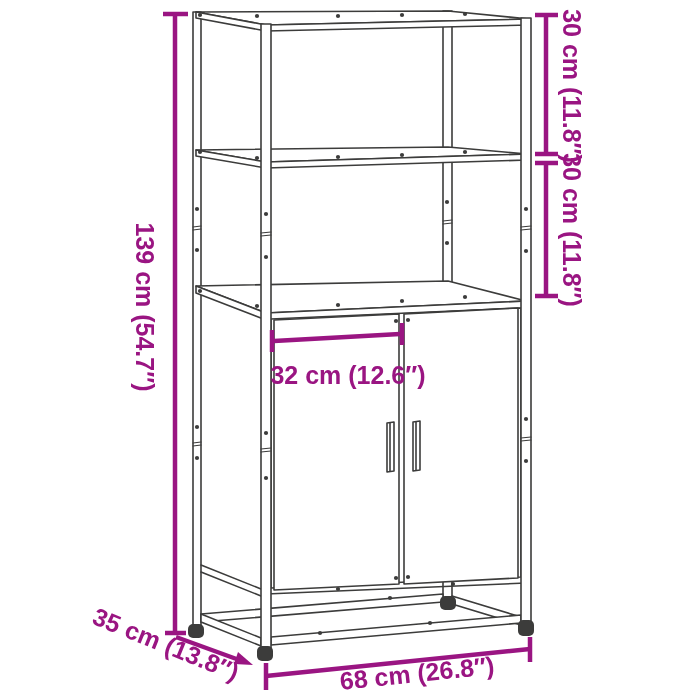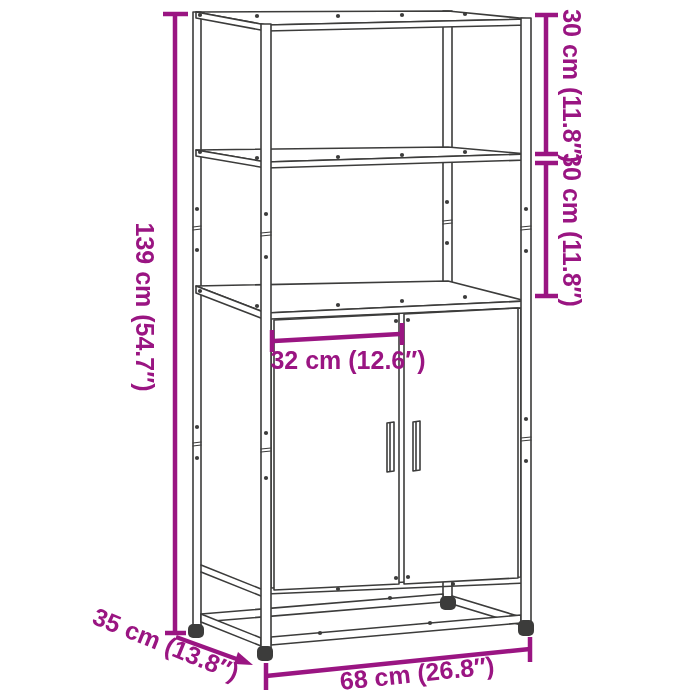--- a/index.html
+++ b/index.html
@@ -179,19 +179,19 @@
       </g>
     </g>
   </svg>
 
   <div class="dim-label rot90" style="left:35px;top:292px;">139 cm (54.7″)</div>
 
   <div class="dim-label rot90" style="left:462px;top:71px;">30 cm (11.8″)</div>
 
   <div class="dim-label rot90" style="left:462px;top:215px;">30 cm (11.8″)</div>
 
-  <div class="dim-label" style="left:238px;top:345px;">32 cm (12.6″)</div>
+  <div class="dim-label" style="left:238px;top:360px;">32 cm (12.6″)</div>
 
   <div class="dim-label rot22" style="left:56px;top:629px;">35 cm (13.8″)</div>
 
   <div class="dim-label rotm6" style="left:307px;top:658px;">68 cm (26.8″)</div>
 
 </div>
 
 </body></html>

